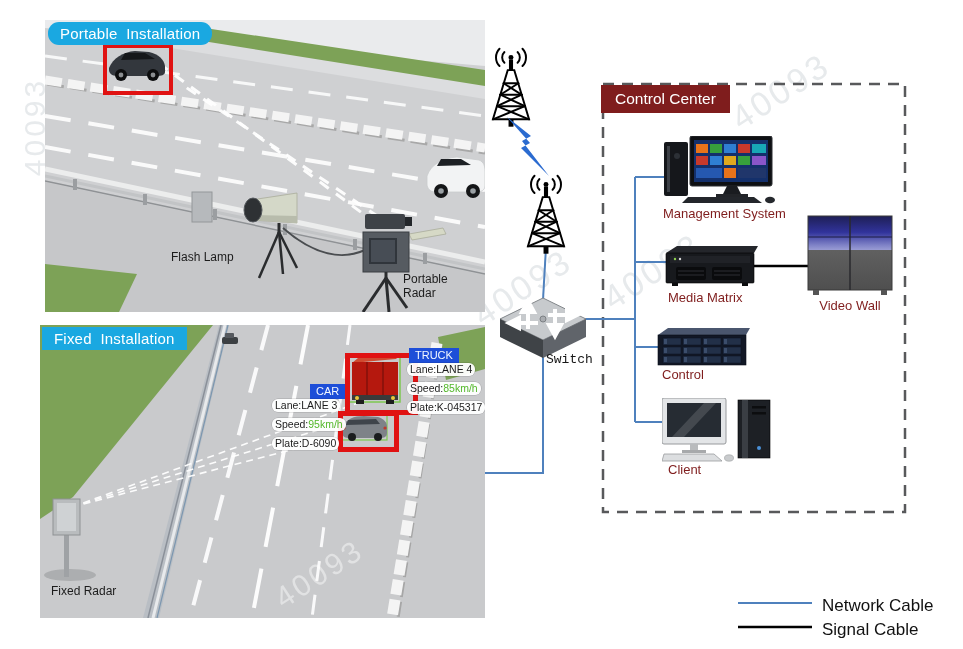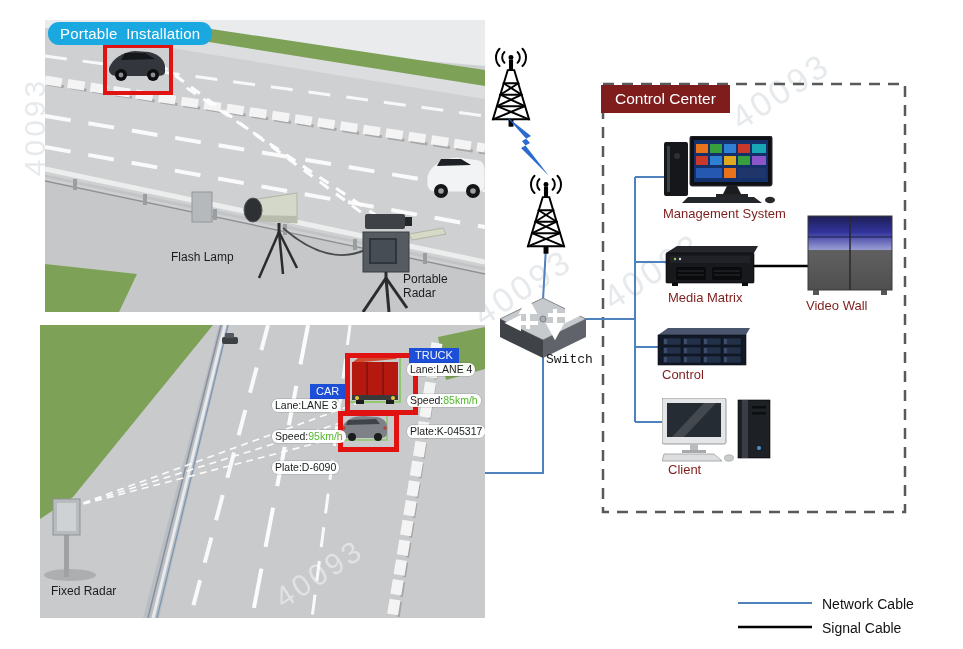--- a/index.html
+++ b/index.html
@@ -12,30 +12,30 @@
   .scene{position:absolute;z-index:2;overflow:hidden;}
   .scene svg{display:block;}
   .section-title{position:absolute;background:#1aa8e1;color:#ffffff;font-size:15px;
       padding:3px 12px;white-space:pre;z-index:5;letter-spacing:.2px;}
   .redbox{position:absolute;border:4px solid #e01212;z-index:4;}
   .redbox.thick{border-width:5px;}
   .photo-label{position:absolute;font-size:12px;color:#1c1c1c;z-index:5;line-height:14px;}
   .veh-tag{position:absolute;background:#1d4ed8;color:#f2f7ff;font-size:11px;
       padding:1px 6px;z-index:6;line-height:13px;}
   .veh-rows{position:absolute;z-index:6;}
-  .veh-rows div{width:max-content;background:rgba(255,255,255,.95);margin-bottom:18px;
+  .veh-rows div{width:max-content;background:rgba(255,255,255,.95);margin-bottom:6px;
       padding:0 3px;font-size:10.5px;line-height:13px;color:#1c1c1c;
       box-shadow:0 0 0 .5px rgba(0,0,0,.18);border-radius:6px;}
   .speed-val{color:#53b82a;text-align:center;}
   .cc-title{position:absolute;background:#7f1d1d;color:#fff;font-size:15.5px;
       padding:5px 14px;z-index:5;}
   .dev-label{position:absolute;font-size:13px;color:#7f1d1d;z-index:5;}
   .dev-icon{position:absolute;z-index:4;}
   .switch-label{position:absolute;font-size:13px;color:#161616;z-index:5;font-family:Liberation Mono, monospace;}
-  .legend-text{position:absolute;font-size:14px;color:#111;z-index:5;}
+  .legend-text{position:absolute;font-size:17px;color:#111;z-index:5;}
 </style>
 </head>
 <body>
 
 <div id="canvas">
 
   <div class="wm" style="left:-14px;top:110px;transform:rotate(-90deg);font-size:30px;">40093</div>
   <div class="wm" style="left:468px;top:268px;">40093</div>
   <div class="wm" style="left:726px;top:72px;">40093</div>
   <div class="wm" style="left:598px;top:252px;">40093</div>
@@ -240,20 +240,21 @@
 
     <div class="veh-tag" style="left:369px;top:23px;">TRUCK</div>
     <div class="veh-rows" style="left:367px;top:38px;">
       <div>Lane:LANE 4</div>
       <div><span>Speed:</span><span class="speed-val">85km/h</span></div>
       <div>Plate:K-045317</div>
     </div>
     <div class="photo-label" style="left:11px;top:259px;">Fixed Radar</div>
     <div class="wm onphoto" style="left:230px;top:232px;font-size:30px;">40093</div>
   </div>
+  <div class="section-title" style="left:42px;top:327px;">Fixed  Installation</div>
 
   <div class="dev-icon" style="left:498px;top:296px;">
     <svg width="90" height="64" viewBox="0 0 90 64">
       <polygon points="45,2 88,23 45,44 2,23" fill="#c7cacd" stroke="#83878b"></polygon>
       <polygon points="2,23 45,44 45,62 2,41" fill="#3f4347"></polygon>
       <polygon points="45,44 88,23 88,41 45,62" fill="#60646a"></polygon>
       <g stroke="#fff" stroke-width="4" fill="#fff">
         <line x1="30" y1="33" x2="30" y2="15"></line>
           <polygon points="30,5 24,16 36,16"></polygon>
         <line x1="57" y1="13" x2="57" y2="30"></line>
@@ -331,21 +332,21 @@
           <stop offset="1" stop-color="#4f4f4f"></stop>
         </linearGradient>
       </defs>
       <rect x="2" y="2" width="84" height="74" fill="url(#vw)" stroke="#3a3a3a"></rect>
       <line x1="44" y1="2" x2="44" y2="76" stroke="#2a2a2e" stroke-width="1.5"></line>
       <line x1="2" y1="23" x2="86" y2="23" stroke="#1c1d40" stroke-width="1"></line>
       <rect x="7" y="76" width="6" height="5" fill="#555"></rect>
         <rect x="75" y="76" width="6" height="5" fill="#555"></rect>
     </svg>
   </div>
-  <div class="dev-label" style="left:806px;top:298px;width:88px;">Video Wall</div>
+  <div class="dev-label" style="left:806px;top:298px;width:88px;text-align:center;">Video Wall</div>
 
   <div class="dev-icon" style="left:656px;top:326px;">
     <svg width="96" height="42" viewBox="0 0 96 42">
       <polygon points="2,9 12,2 94,2 90,9" fill="#4a566e"></polygon>
       <rect x="2" y="9" width="88" height="30" fill="#121826" stroke="#0a0e18" stroke-width=".6"></rect>
       <g fill="#223048" stroke="#0c1220" stroke-width=".5">
         <rect x="7" y="12" width="18" height="7"></rect>
           <rect x="27" y="12" width="18" height="7"></rect>
           <rect x="47" y="12" width="18" height="7"></rect>
           <rect x="67" y="12" width="18" height="7"></rect>

